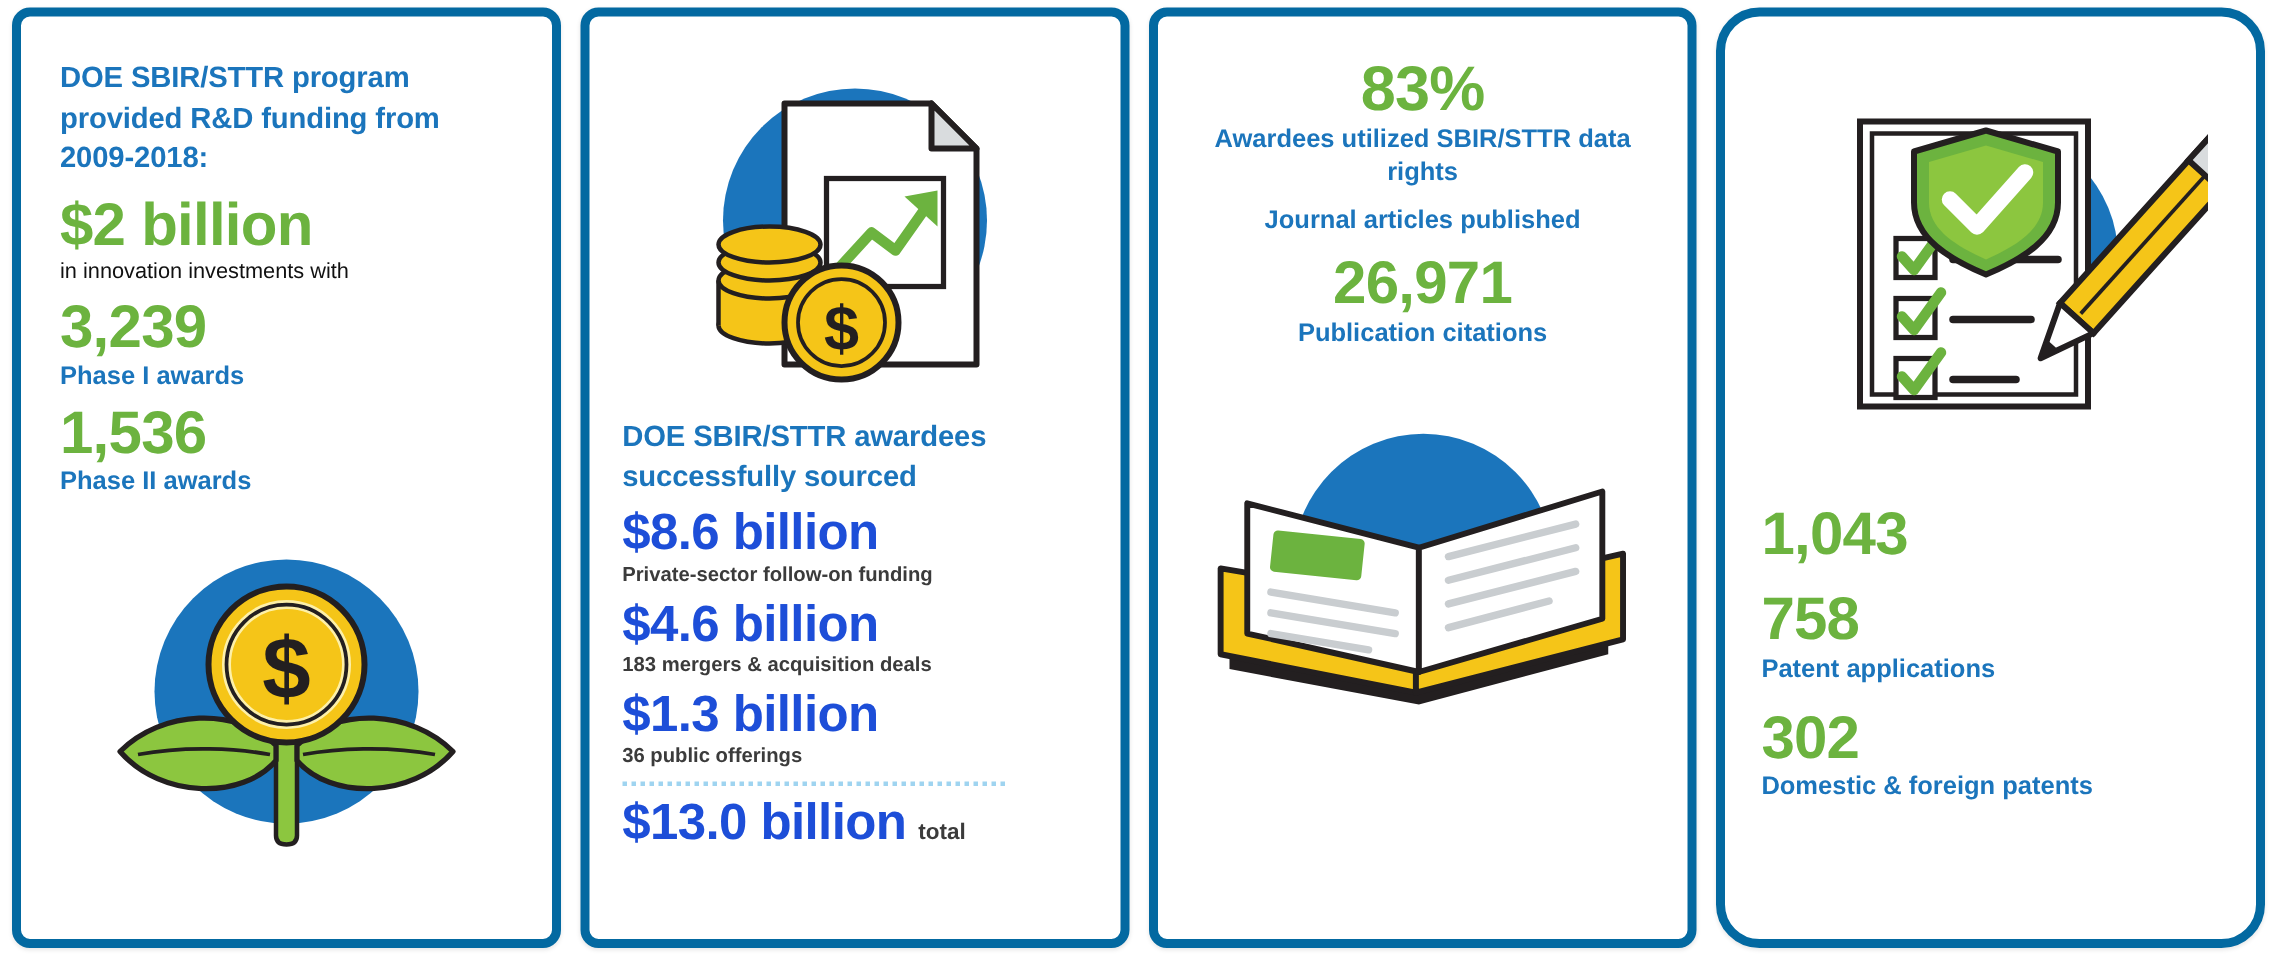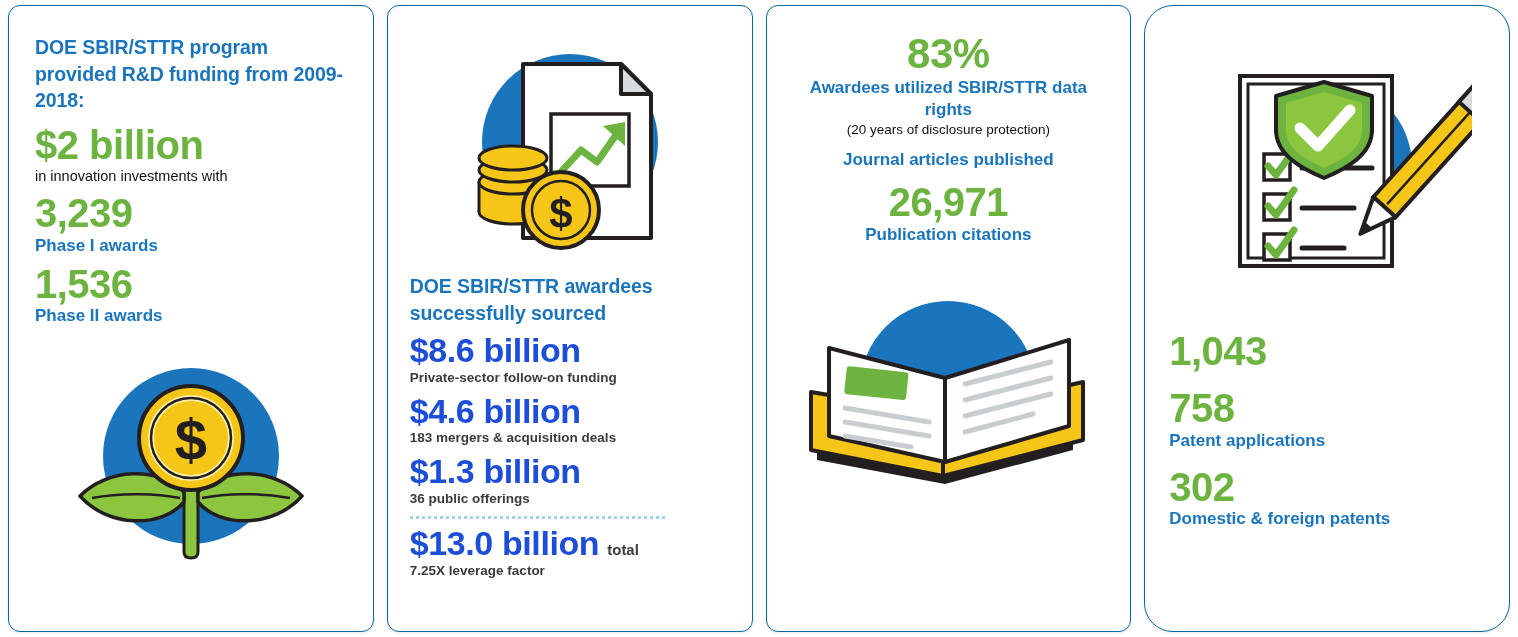--- a/index.html
+++ b/index.html
@@ -16,21 +16,21 @@
   .board {
     display: flex;
     width: 1518px;
     height: 637px;
     box-sizing: border-box;
     gap: 13px;
     padding: 5px 8px 5px 8px;
   }
   .card {
     background: #ffffff;
-    border: 1px solid #0369a1;
+    border: 6px solid #0369a1;
     border-radius: 12px;
     box-shadow: 0 1px 3px rgba(0,0,0,0.10);
     box-sizing: border-box;
     position: relative;
     overflow: hidden;
   }
   .card-1 { width: 370px; padding: 28px 26px; }
   .card-2 { width: 370px; padding: 18px 22px; }
   .card-3 { width: 370px; padding: 26px 24px; text-align: center; }
   .card-4 { width: 370px; padding: 26px 24px; border-radius: 29px; }
@@ -166,27 +166,25 @@
     <div class="mid-green">$4.6 billion</div>
     <div class="sub-dark">183 mergers &amp; acquisition deals</div>
     <div class="sp6"></div>
     <div class="mid-green">$1.3 billion</div>
     <div class="sub-dark">36 public offerings</div>
     <div class="dotted-sep"></div>
     <div style="display:flex;align-items:baseline;gap:8px;">
       <span class="mid-green">$13.0 billion</span>
       <span class="inline-total">total</span>
     </div>
-    <div class="sub-dark">7.25X leverage factor</div>
   </div>
 
   <div class="card card-3">
     <div class="big-green" style="font-size:42px;">83%</div>
     <div class="sub-blue">Awardees utilized SBIR/STTR data rights</div>
-    <div class="note-blk" style="font-size:13.5px;">(20 years of disclosure protection)</div>
     <div class="sp10"></div>
     <div class="sub-blue">Journal articles published</div>
     <div class="sp10"></div>
     <div class="big-green">26,971</div>
     <div class="sub-blue">Publication citations</div>
 
     <div class="art" style="margin-top:28px;">
       <svg width="310" height="230" viewBox="0 0 310 230">
         <circle cx="155" cy="115" r="88" fill="#1b75bc"></circle>
 

